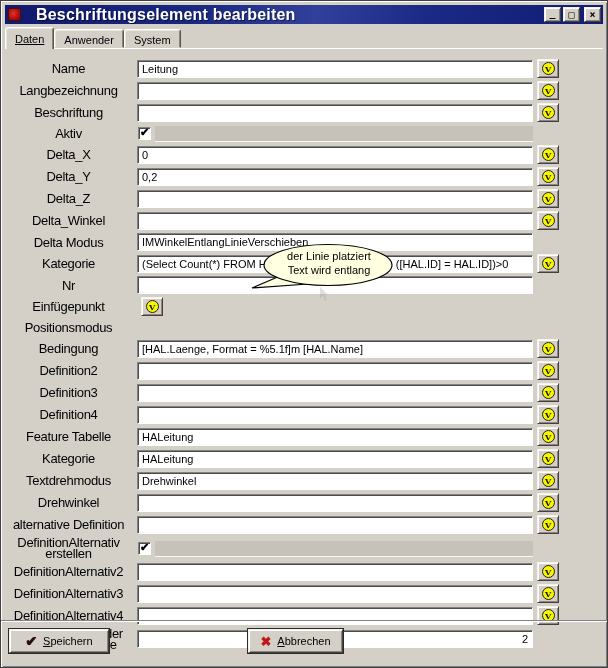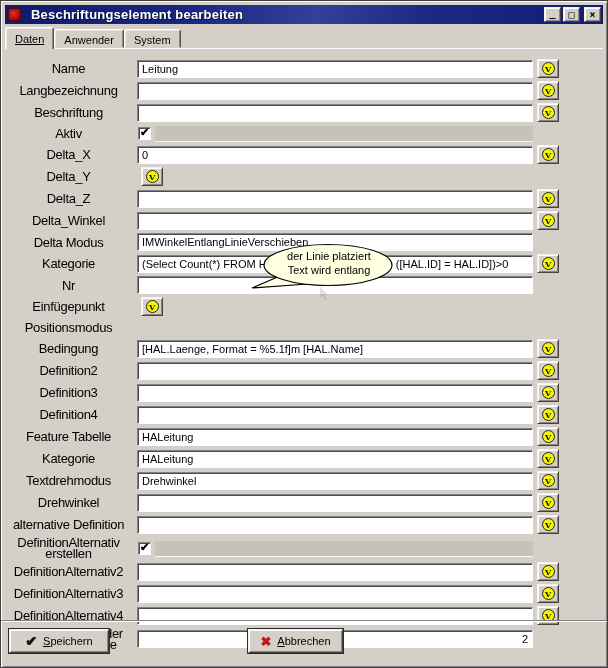--- a/index.html
+++ b/index.html
@@ -18,22 +18,22 @@
   .titlebar {
     position:absolute; left:4px; top:4px; right:4px; height:19px;
     background: linear-gradient(100deg,#101a6e 0%, #17277f 30%, #31419b 52%, #1a2a85 70%, #121c72 100%);
     display:flex; align-items:center; padding:0 2px;
   }
   .app-icon {
     width:13px; height:13px; margin:0 3px 0 1px; border-radius:2px;
     background: radial-gradient(circle at 40% 40%, #e83030 0%, #b01010 55%, #800808 100%);
     border:1px solid #5a0606;
   }
-  .title-text { color:#fff; font-weight:bold; font-size:13px; letter-spacing:0.2px;
-    text-shadow:1px 1px 0 rgba(0,0,0,.55); margin-left:7px; }
+  .title-text { color:#fff; font-weight:bold; font-size:16px; letter-spacing:0.2px;
+    text-shadow:1px 1px 0 rgba(0,0,0,.55); margin-left:12px; }
   .winbtns { margin-left:auto; display:flex; align-items:center; }
   .winbtn {
     width:17px; height:15px; margin-left:2px; background:#d4d0c8;
     border:1px solid; border-color:#f5f2ec #45423d #45423d #f5f2ec;
     box-shadow: inset 1px 1px 0 #fff, inset -1px -1px 0 #8a867f;
     display:flex; align-items:center; justify-content:center;
     font-size:10px; font-weight:bold; line-height:1; padding:0; cursor:default;
     font-family:"DejaVu Sans Mono", monospace;
   }
   .winbtn.min span { margin-top:-4px; }
@@ -197,20 +197,21 @@
         <div class="lab">Delta_X</div>
         <input type="text" class="fld" value="0" style="">
         <span class="slot">
           <button class="vbtn">
             <span class="vcircle">V</span>
           </button>
         </span>
       </div>
       <div class="row">
         <div class="lab">Delta_Y</div>
+        <input type="text" class="fld" value="0,2" style="">
         <span class="slot">
           <button class="vbtn">
             <span class="vcircle">V</span>
           </button>
         </span>
       </div>
       <div class="row">
         <div class="lab">Delta_Z</div>
         <input type="text" class="fld" value="" style="">
         <span class="slot">

